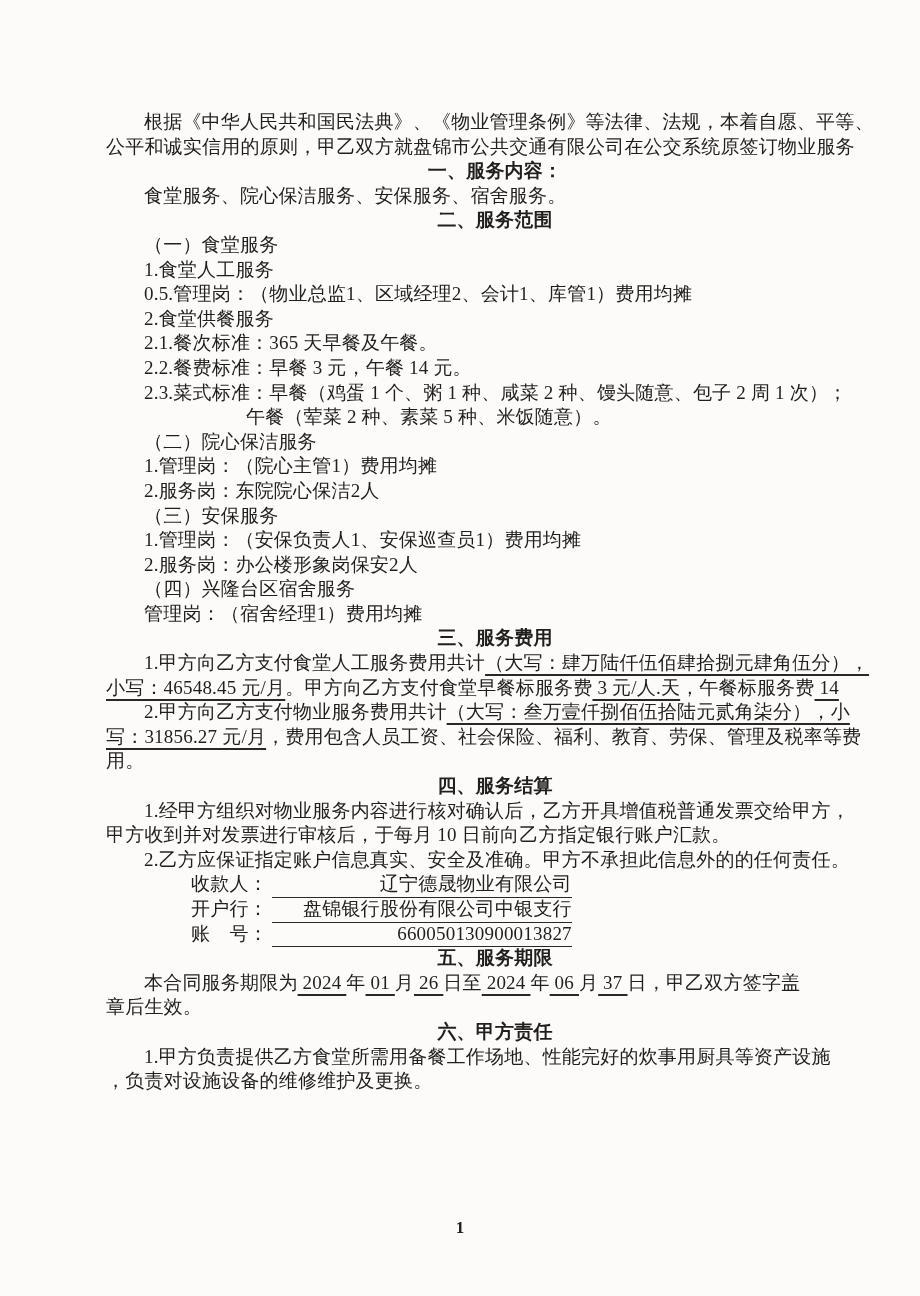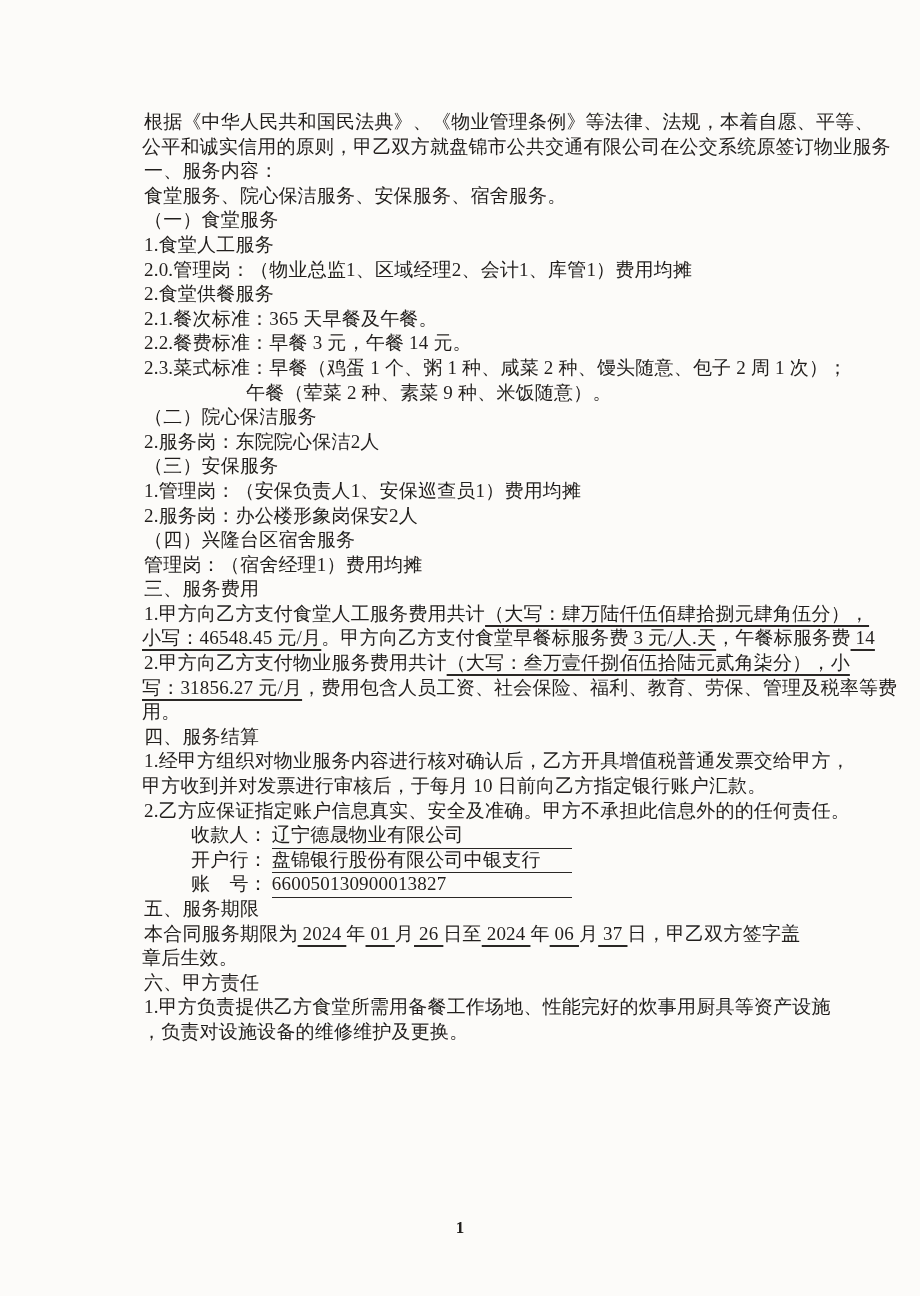--- a/index.html
+++ b/index.html
@@ -26,35 +26,35 @@
   }
   .line {
     font-size: 19px;
     line-height: 24.6px;
     height: 24.6px;
     font-weight: 500;
     white-space: nowrap;
     letter-spacing: 0.2px;
   }
   .line.ind   { padding-left: 38px; }
-  .line.h     { padding-left: 38px; font-weight: 400; }
+  .line.h     { padding-left: 38px; font-weight: 700; text-align: center; }
   .line.cont  { padding-left: 140px; }
   .line.field { padding-left: 38px; }
-  .line.fl    { padding-left: 0; margin-left: 36px; }
+  .line.fl    { padding-left: 0; }
   .u {
     text-decoration: underline;
     text-decoration-thickness: 1.5px;
     text-underline-offset: 5px;
     text-decoration-color: #2a2725;
   }
   .field-label { display: inline-block; margin-left: 47px; }
   .field-value {
     display: inline-block;
     width: 300px;
-    text-align: left;
+    text-align: right;
     border-bottom: 1.7px solid #2a2725;
     margin-left: 4px;
   }
   .page-num {
     position: absolute;
     left: 0;
     top: 1218px;
     width: 100%;
     text-align: center;
     font-size: 17px;
@@ -64,29 +64,31 @@
 </style>
 </head>
 <body>
 
 <div class="page">
   <div class="doc" id="doc">
       <div class="line ind"><span>根据《中华人民共和国民法典》、《物业管理条例》等法律、法规，本着自愿、平等、</span></div>
       <div class="line fl"><span>公平和诚实信用的原则，甲乙双方就盘锦市公共交通有限公司在公交系统原签订物业服务</span></div>
       <div class="line h"><span>一、服务内容：</span></div>
       <div class="line ind"><span>食堂服务、院心保洁服务、安保服务、宿舍服务。</span></div>
+      <div class="line h"><span>二、服务范围</span></div>
       <div class="line ind"><span>（一）食堂服务</span></div>
       <div class="line ind"><span>1.食堂人工服务</span></div>
-      <div class="line ind"><span>2.0.管理岗：（物业总监1、区域经理2、会计1、库管1）费用均摊</span></div>
+      <div class="line ind"><span>0.5.管理岗：（物业总监1、区域经理2、会计1、库管1）费用均摊</span></div>
       <div class="line ind"><span>2.食堂供餐服务</span></div>
       <div class="line ind"><span>2.1.餐次标准：365 天早餐及午餐。</span></div>
       <div class="line ind"><span>2.2.餐费标准：早餐 3 元，午餐 14 元。</span></div>
       <div class="line ind"><span>2.3.菜式标准：早餐（鸡蛋 1 个、粥 1 种、咸菜 2 种、馒头随意、包子 2 周 1 次）；</span></div>
-      <div class="line cont"><span>午餐（荤菜 2 种、素菜 9 种、米饭随意）。</span></div>
+      <div class="line cont"><span>午餐（荤菜 2 种、素菜 5 种、米饭随意）。</span></div>
       <div class="line ind"><span>（二）院心保洁服务</span></div>
+      <div class="line ind"><span>1.管理岗：（院心主管1）费用均摊</span></div>
       <div class="line ind"><span>2.服务岗：东院院心保洁2人</span></div>
       <div class="line ind"><span>（三）安保服务</span></div>
       <div class="line ind"><span>1.管理岗：（安保负责人1、安保巡查员1）费用均摊</span></div>
       <div class="line ind"><span>2.服务岗：办公楼形象岗保安2人</span></div>
       <div class="line ind"><span>（四）兴隆台区宿舍服务</span></div>
       <div class="line ind"><span>管理岗：（宿舍经理1）费用均摊</span></div>
       <div class="line h"><span>三、服务费用</span></div>
       <div class="line ind"><span>1.甲方向乙方支付食堂人工服务费用共计</span><span class="u">（大写：肆万陆仟伍佰肆拾捌元肆角伍分），</span></div>
       <div class="line fl"><span class="u">小写：46548.45 元/月</span><span>。甲方向乙方支付食堂早餐标服务费</span><span class="u"> 3 元/人.天</span><span>，午餐标服务费</span><span class="u"> 14</span></div>
       <div class="line ind"><span>2.甲方向乙方支付物业服务费用共计</span><span class="u">（大写：叁万壹仟捌佰伍拾陆元贰角柒分），小</span></div>

